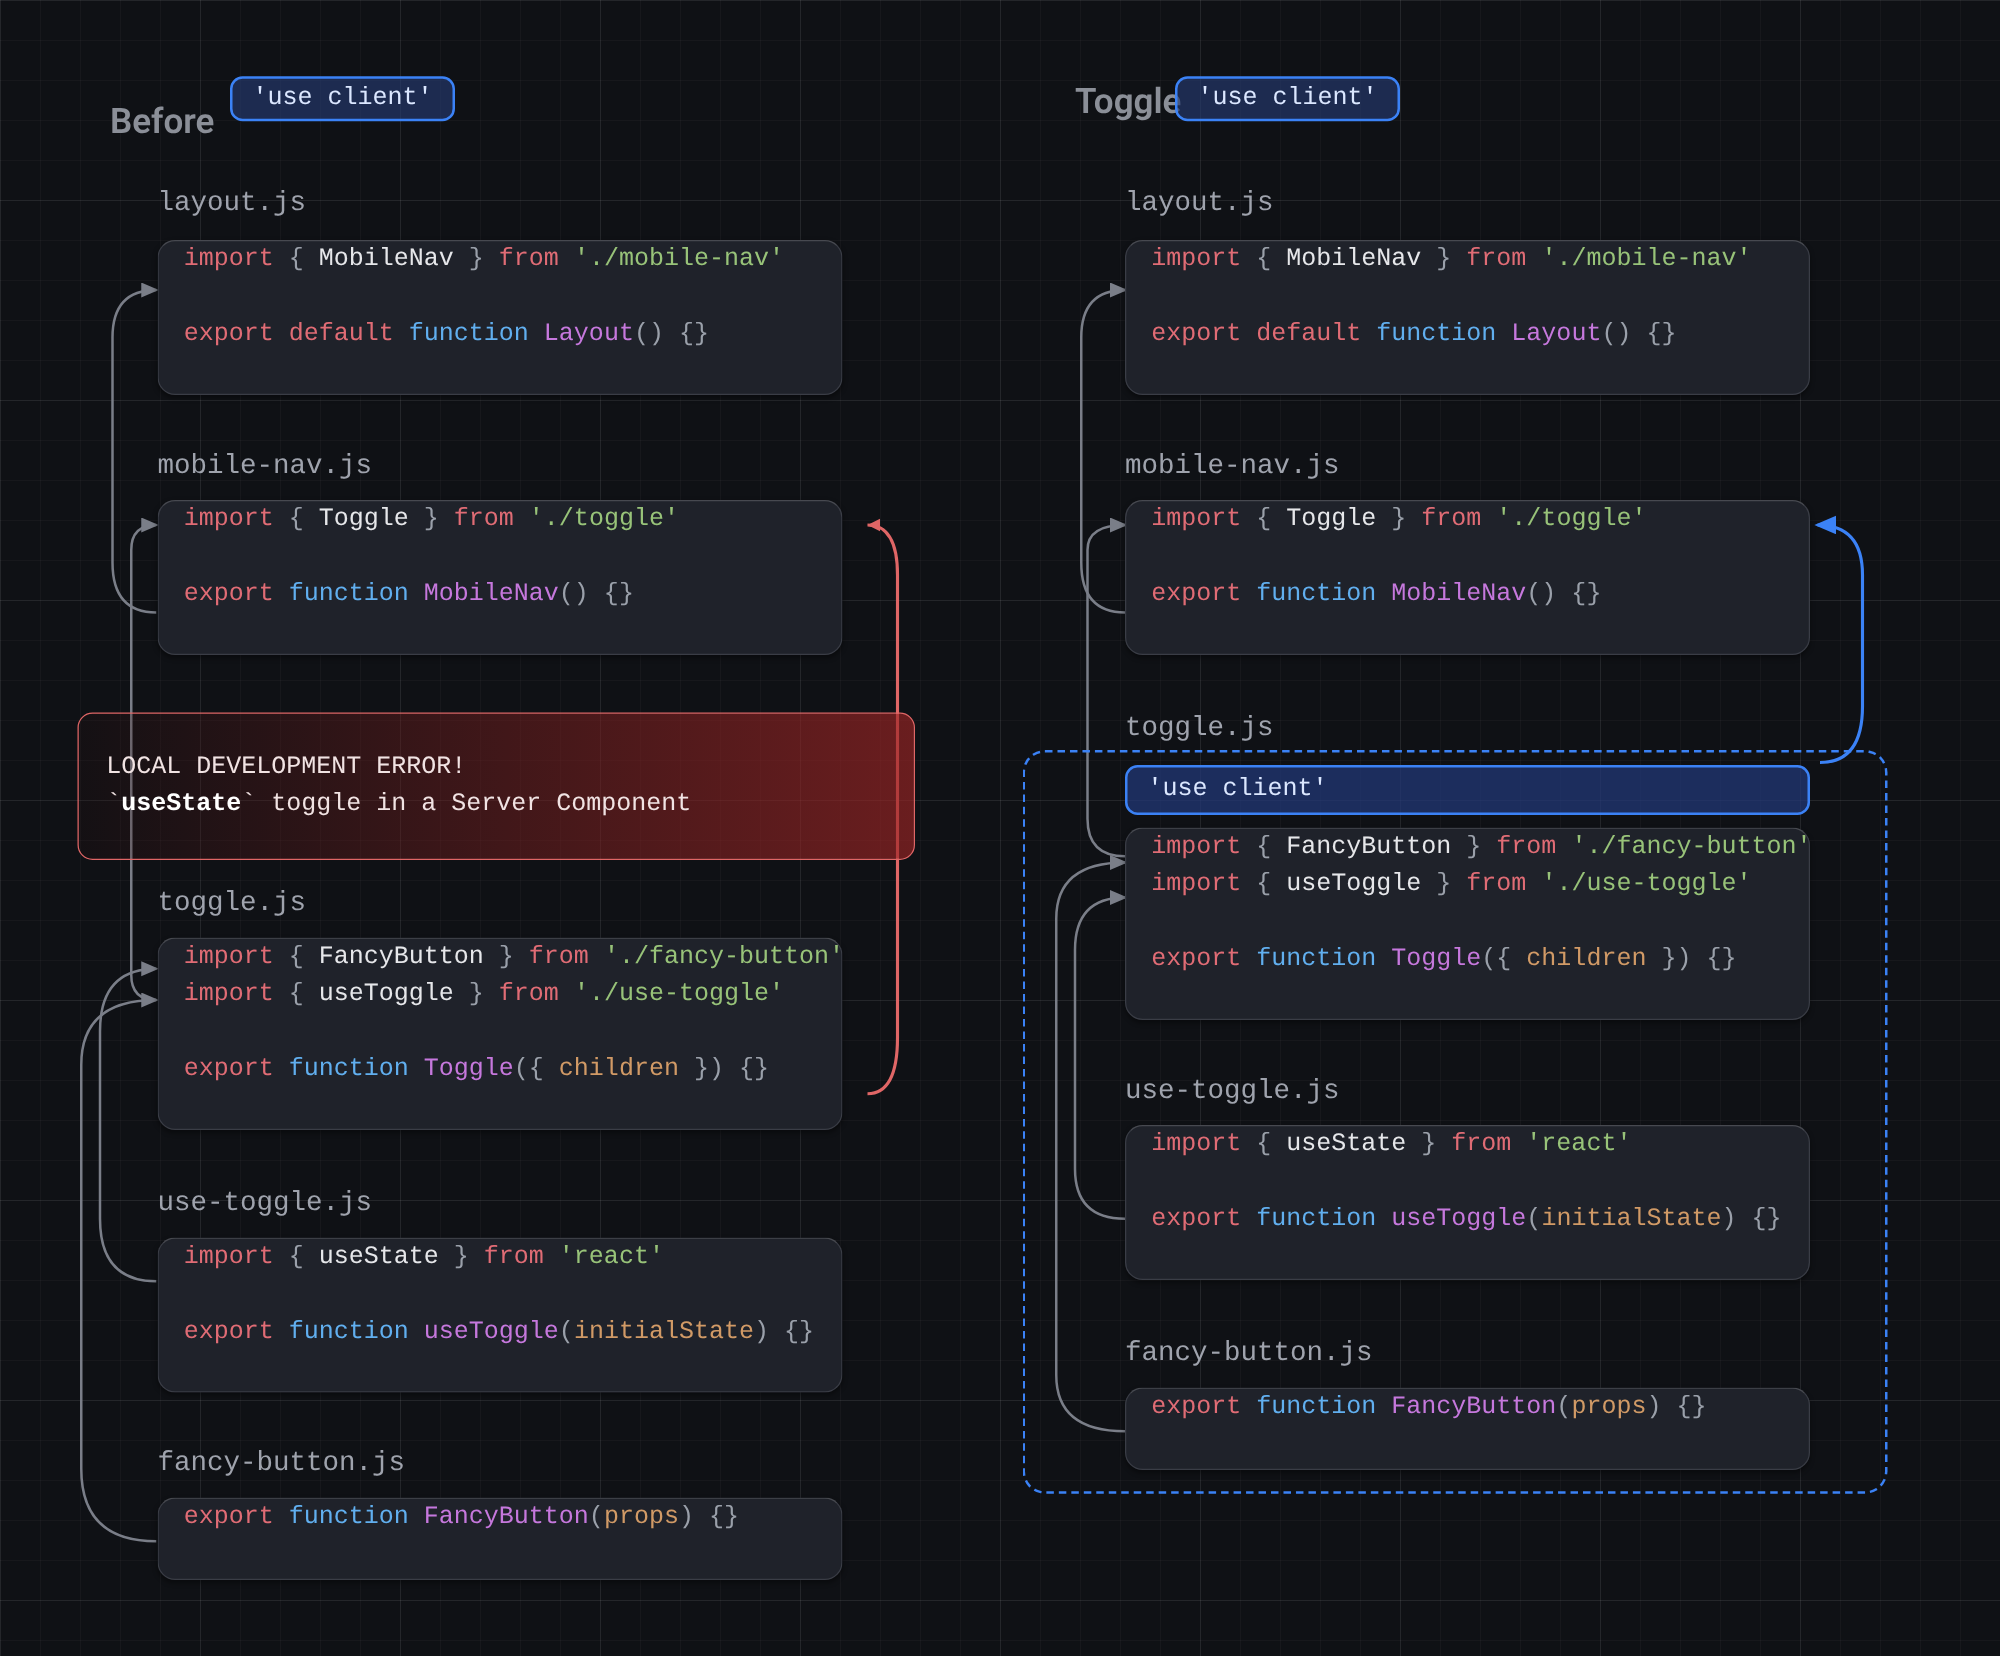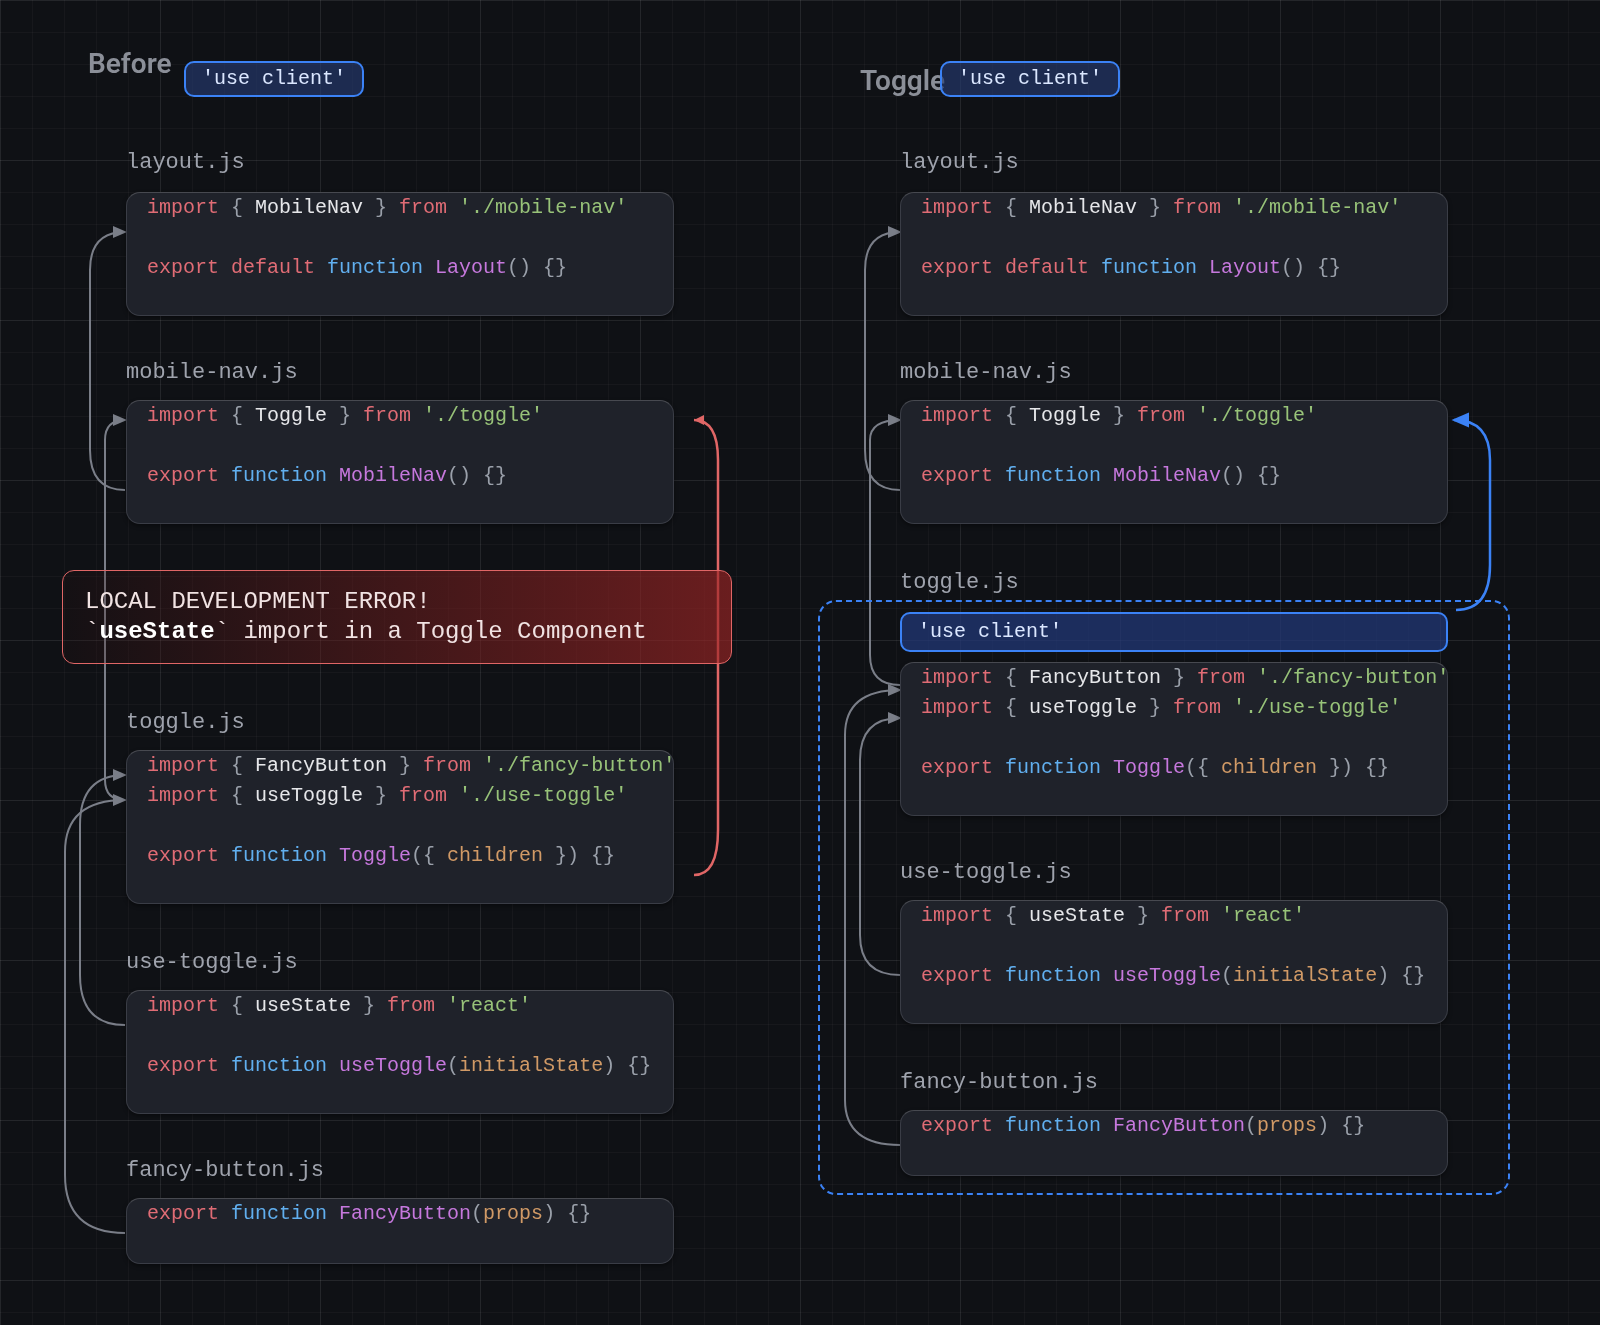--- a/index.html
+++ b/index.html
@@ -110,23 +110,23 @@
     position:absolute;
     border: 2px dashed var(--blue-border);
     border-radius: 18px;
     background: transparent;
   }
 
   .errorbox {
     position:absolute;
     border: 1px solid var(--red-border);
     border-radius: 12px;
-    padding: 16px 22px;
-    font-family: var(--mono);
-    font-size: 24px;
+    padding: 28px 22px;
+    font-family: var(--mono);
+    font-size: 20px;
     line-height: 30px;
     color: #f1e3e3;
     background: linear-gradient(90deg, rgba(40,14,14,0.2) 0%, rgba(120,30,30,0.55) 60%, rgba(155,36,36,0.65) 100%);
   }
   .errorbox .b { font-weight:700; color:#fff; }
 
 </style>
 </head>
 <body>
 
@@ -154,39 +154,39 @@
       <path d="M900,1145 Q845,1145 845,1100 L845,735 Q845,690 900,690" marker-end="url(#arrow-gray)"></path>
     </g>
 
     <path d="M694,875 Q718,875 718,830 L718,460 Q718,420 694,420" fill="none" stroke="#e06666" stroke-width="3" marker-end="url(#arrow-gray)" style="display:none"></path>
     <path d="M694,875 Q718,875 718,830 L718,460 Q718,420 694,420" fill="none" stroke="#e06666" stroke-width="2.5"></path>
     <path d="M694,420 l10,-5 l0,10 z" fill="#e06666"></path>
 
     <path d="M1456,610 Q1490,610 1490,565 L1490,460 Q1490,420 1454,420" fill="none" stroke="#3b82f6" stroke-width="2.5" marker-end="url(#arrow-blue)"></path>
   </svg>
 
-  <div class="heading" style="left:88px; top:47px;">Before</div>
+  <div class="heading" style="left:88px; top:80px;">Before</div>
   <div class="badge-useclient" style="left:184px; top:61px;">'use client'</div>
 
   <div class="heading" style="left:860px; top:64px;">Toggle</div>
   <div class="badge-useclient" style="left:940px; top:61px;">'use client'</div>
 
   <div class="filelabel" style="left:126px; top:150px;">layout.js</div>
   <div class="card" style="left:126px; top:192px; width:548px; height:124px;"><span class="kw">import</span><span class="pn"> { </span><span class="id">MobileNav</span><span class="pn"> } </span><span class="kw">from</span> <span class="str">'./mobile-nav'</span>
 
 <span class="kw">export</span> <span class="kw">default</span> <span class="fnkw">function</span> <span class="fn">Layout</span><span class="pn">() {}</span></div>
 
   <div class="filelabel" style="left:126px; top:360px;">mobile-nav.js</div>
   <div class="card" style="left:126px; top:400px; width:548px; height:124px;"><span class="kw">import</span><span class="pn"> { </span><span class="id">Toggle</span><span class="pn"> } </span><span class="kw">from</span> <span class="str">'./toggle'</span>
 
 <span class="kw">export</span> <span class="fnkw">function</span> <span class="fn">MobileNav</span><span class="pn">() {}</span></div>
 
   <div class="errorbox" style="left:62px; top:570px; width:670px;">
     <div>LOCAL DEVELOPMENT ERROR!</div>
-    <div><span>`</span><span class="b">useState</span><span>` import in a Toggle Component</span></div>
+    <div><span>`</span><span class="b">useState</span><span>` toggle in a Server Component</span></div>
   </div>
 
   <div class="filelabel" style="left:126px; top:710px;">toggle.js</div>
   <div class="card" style="left:126px; top:750px; width:548px; height:154px;"><span class="kw">import</span><span class="pn"> { </span><span class="id">FancyButton</span><span class="pn"> } </span><span class="kw">from</span> <span class="str">'./fancy-button'</span>
 <span class="kw">import</span><span class="pn"> { </span><span class="id">useToggle</span><span class="pn"> } </span><span class="kw">from</span> <span class="str">'./use-toggle'</span>
 
 <span class="kw">export</span> <span class="fnkw">function</span> <span class="fn">Toggle</span><span class="pn">({ </span><span class="par">children</span><span class="pn"> }) {}</span></div>
 
   <div class="filelabel" style="left:126px; top:950px;">use-toggle.js</div>
   <div class="card" style="left:126px; top:990px; width:548px; height:124px;"><span class="kw">import</span><span class="pn"> { </span><span class="id">useState</span><span class="pn"> } </span><span class="kw">from</span> <span class="str">'react'</span>

